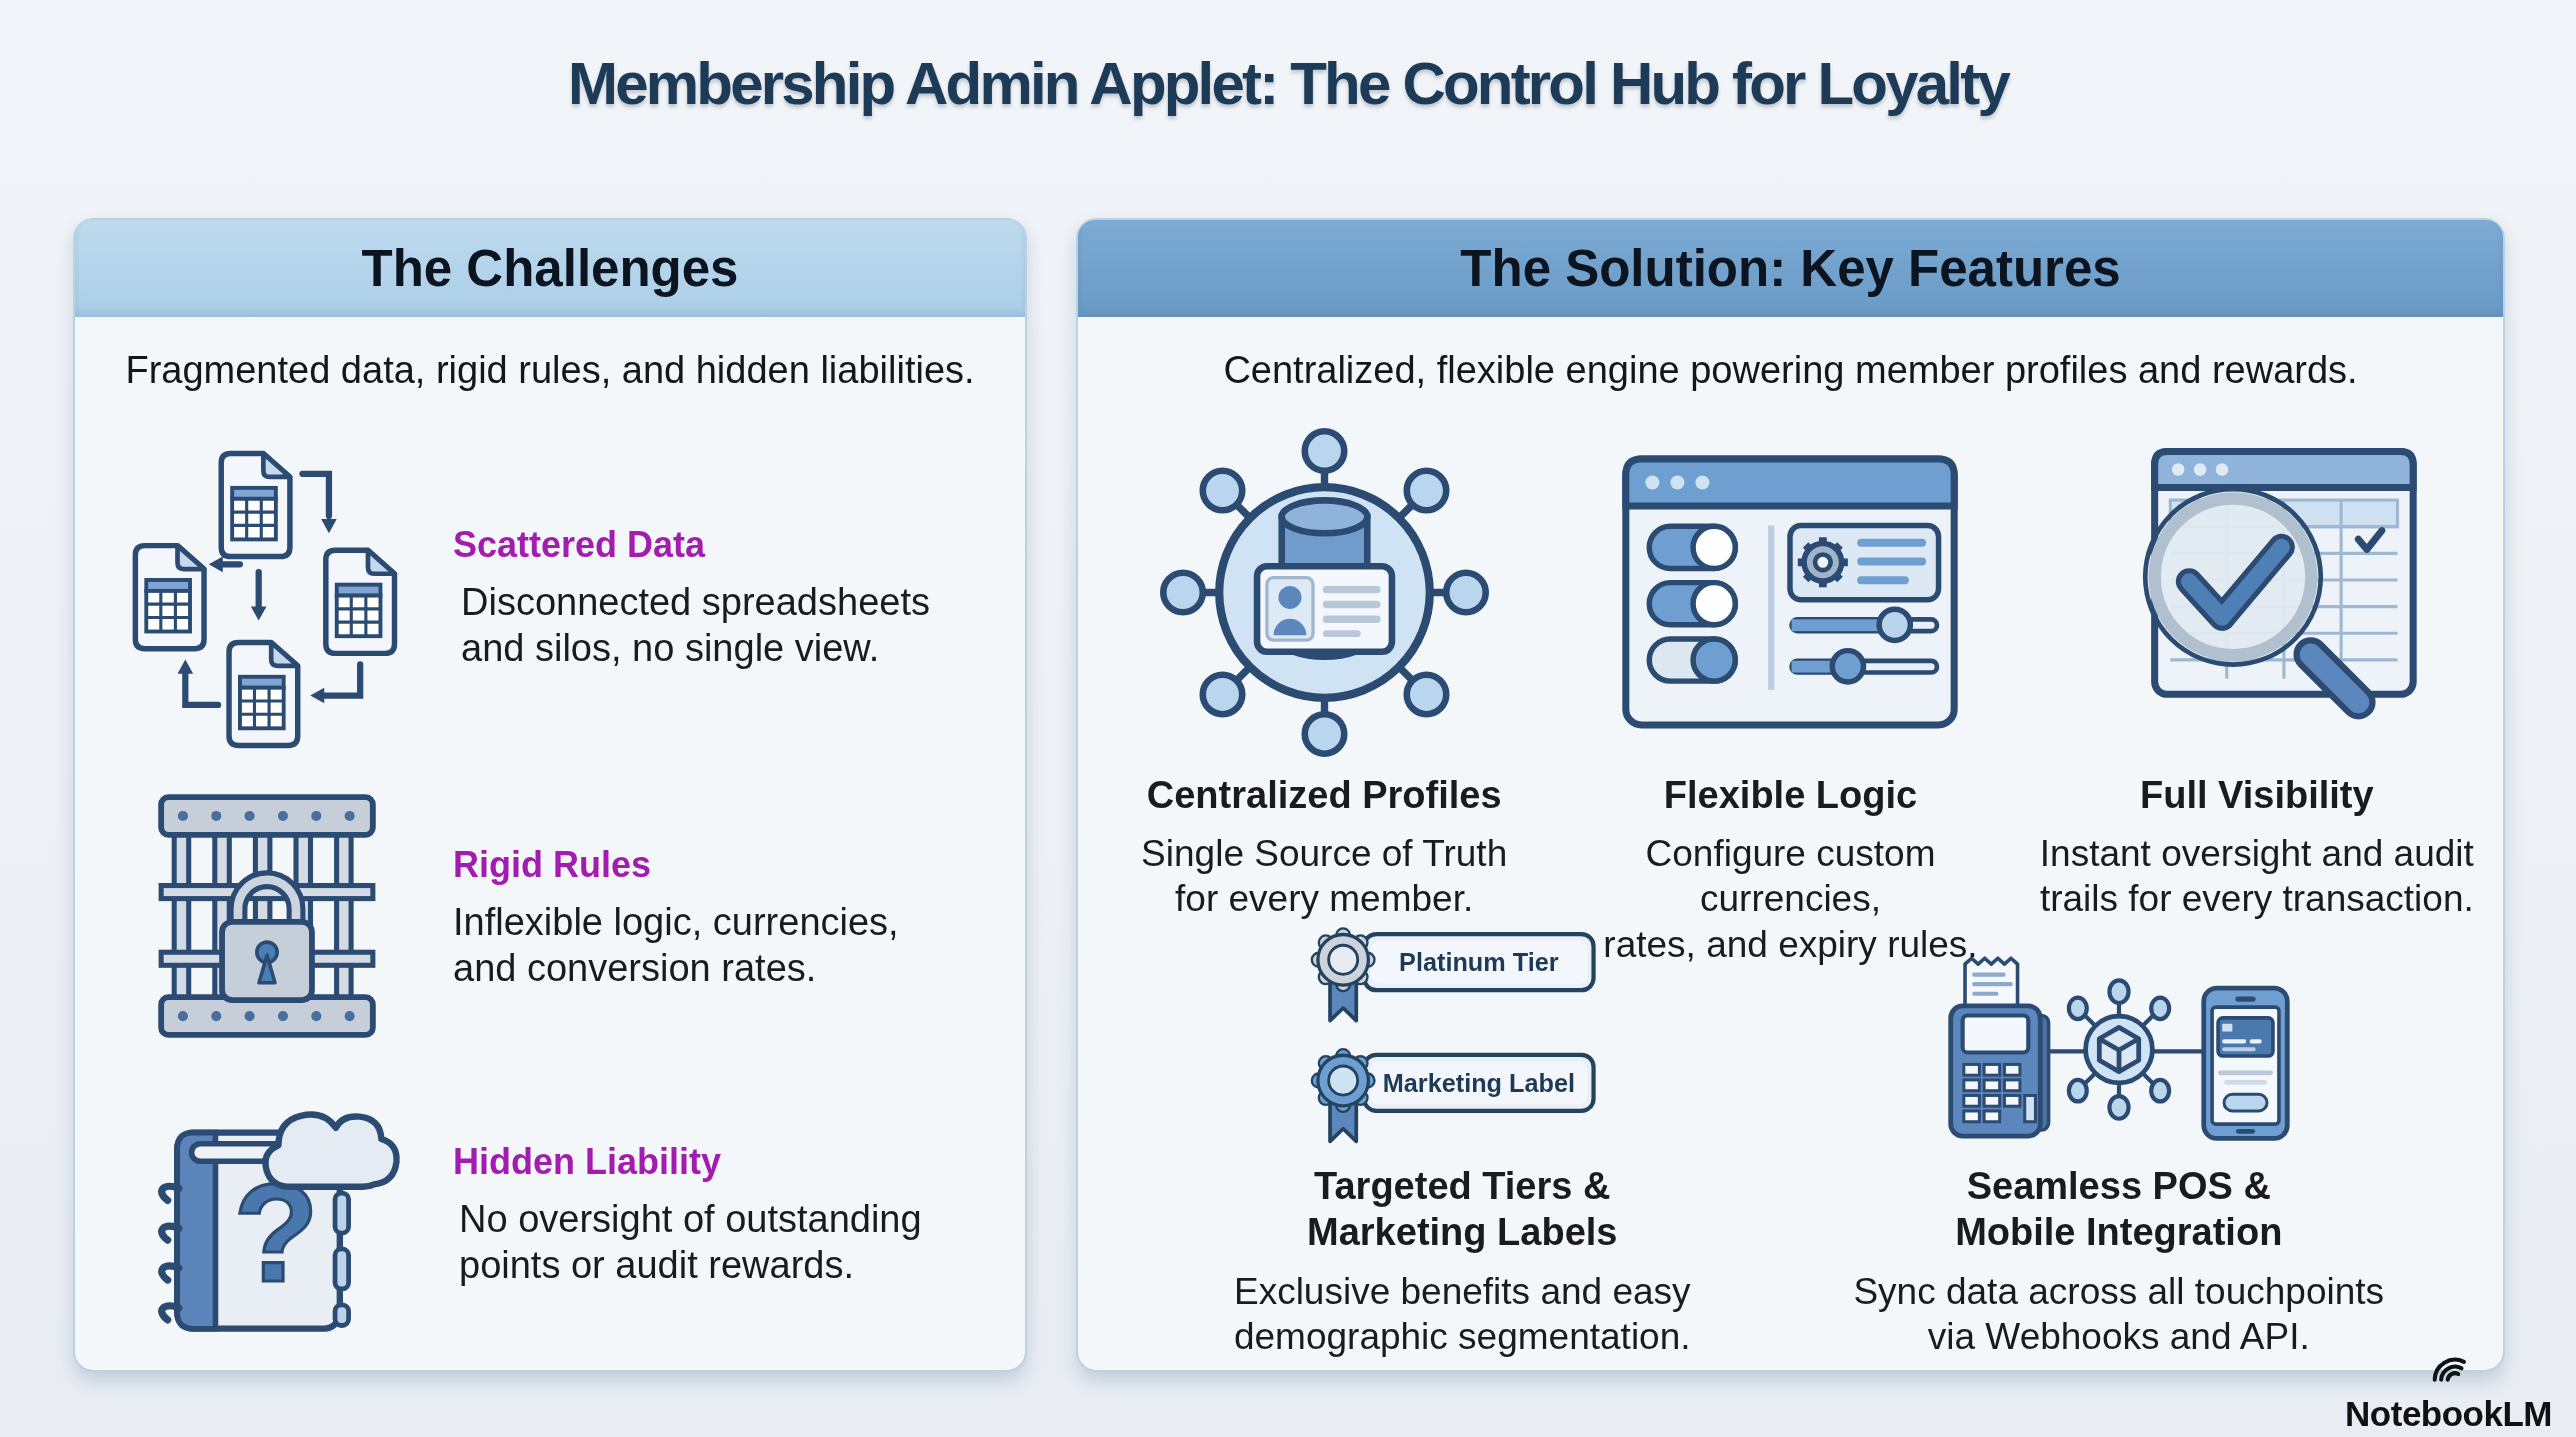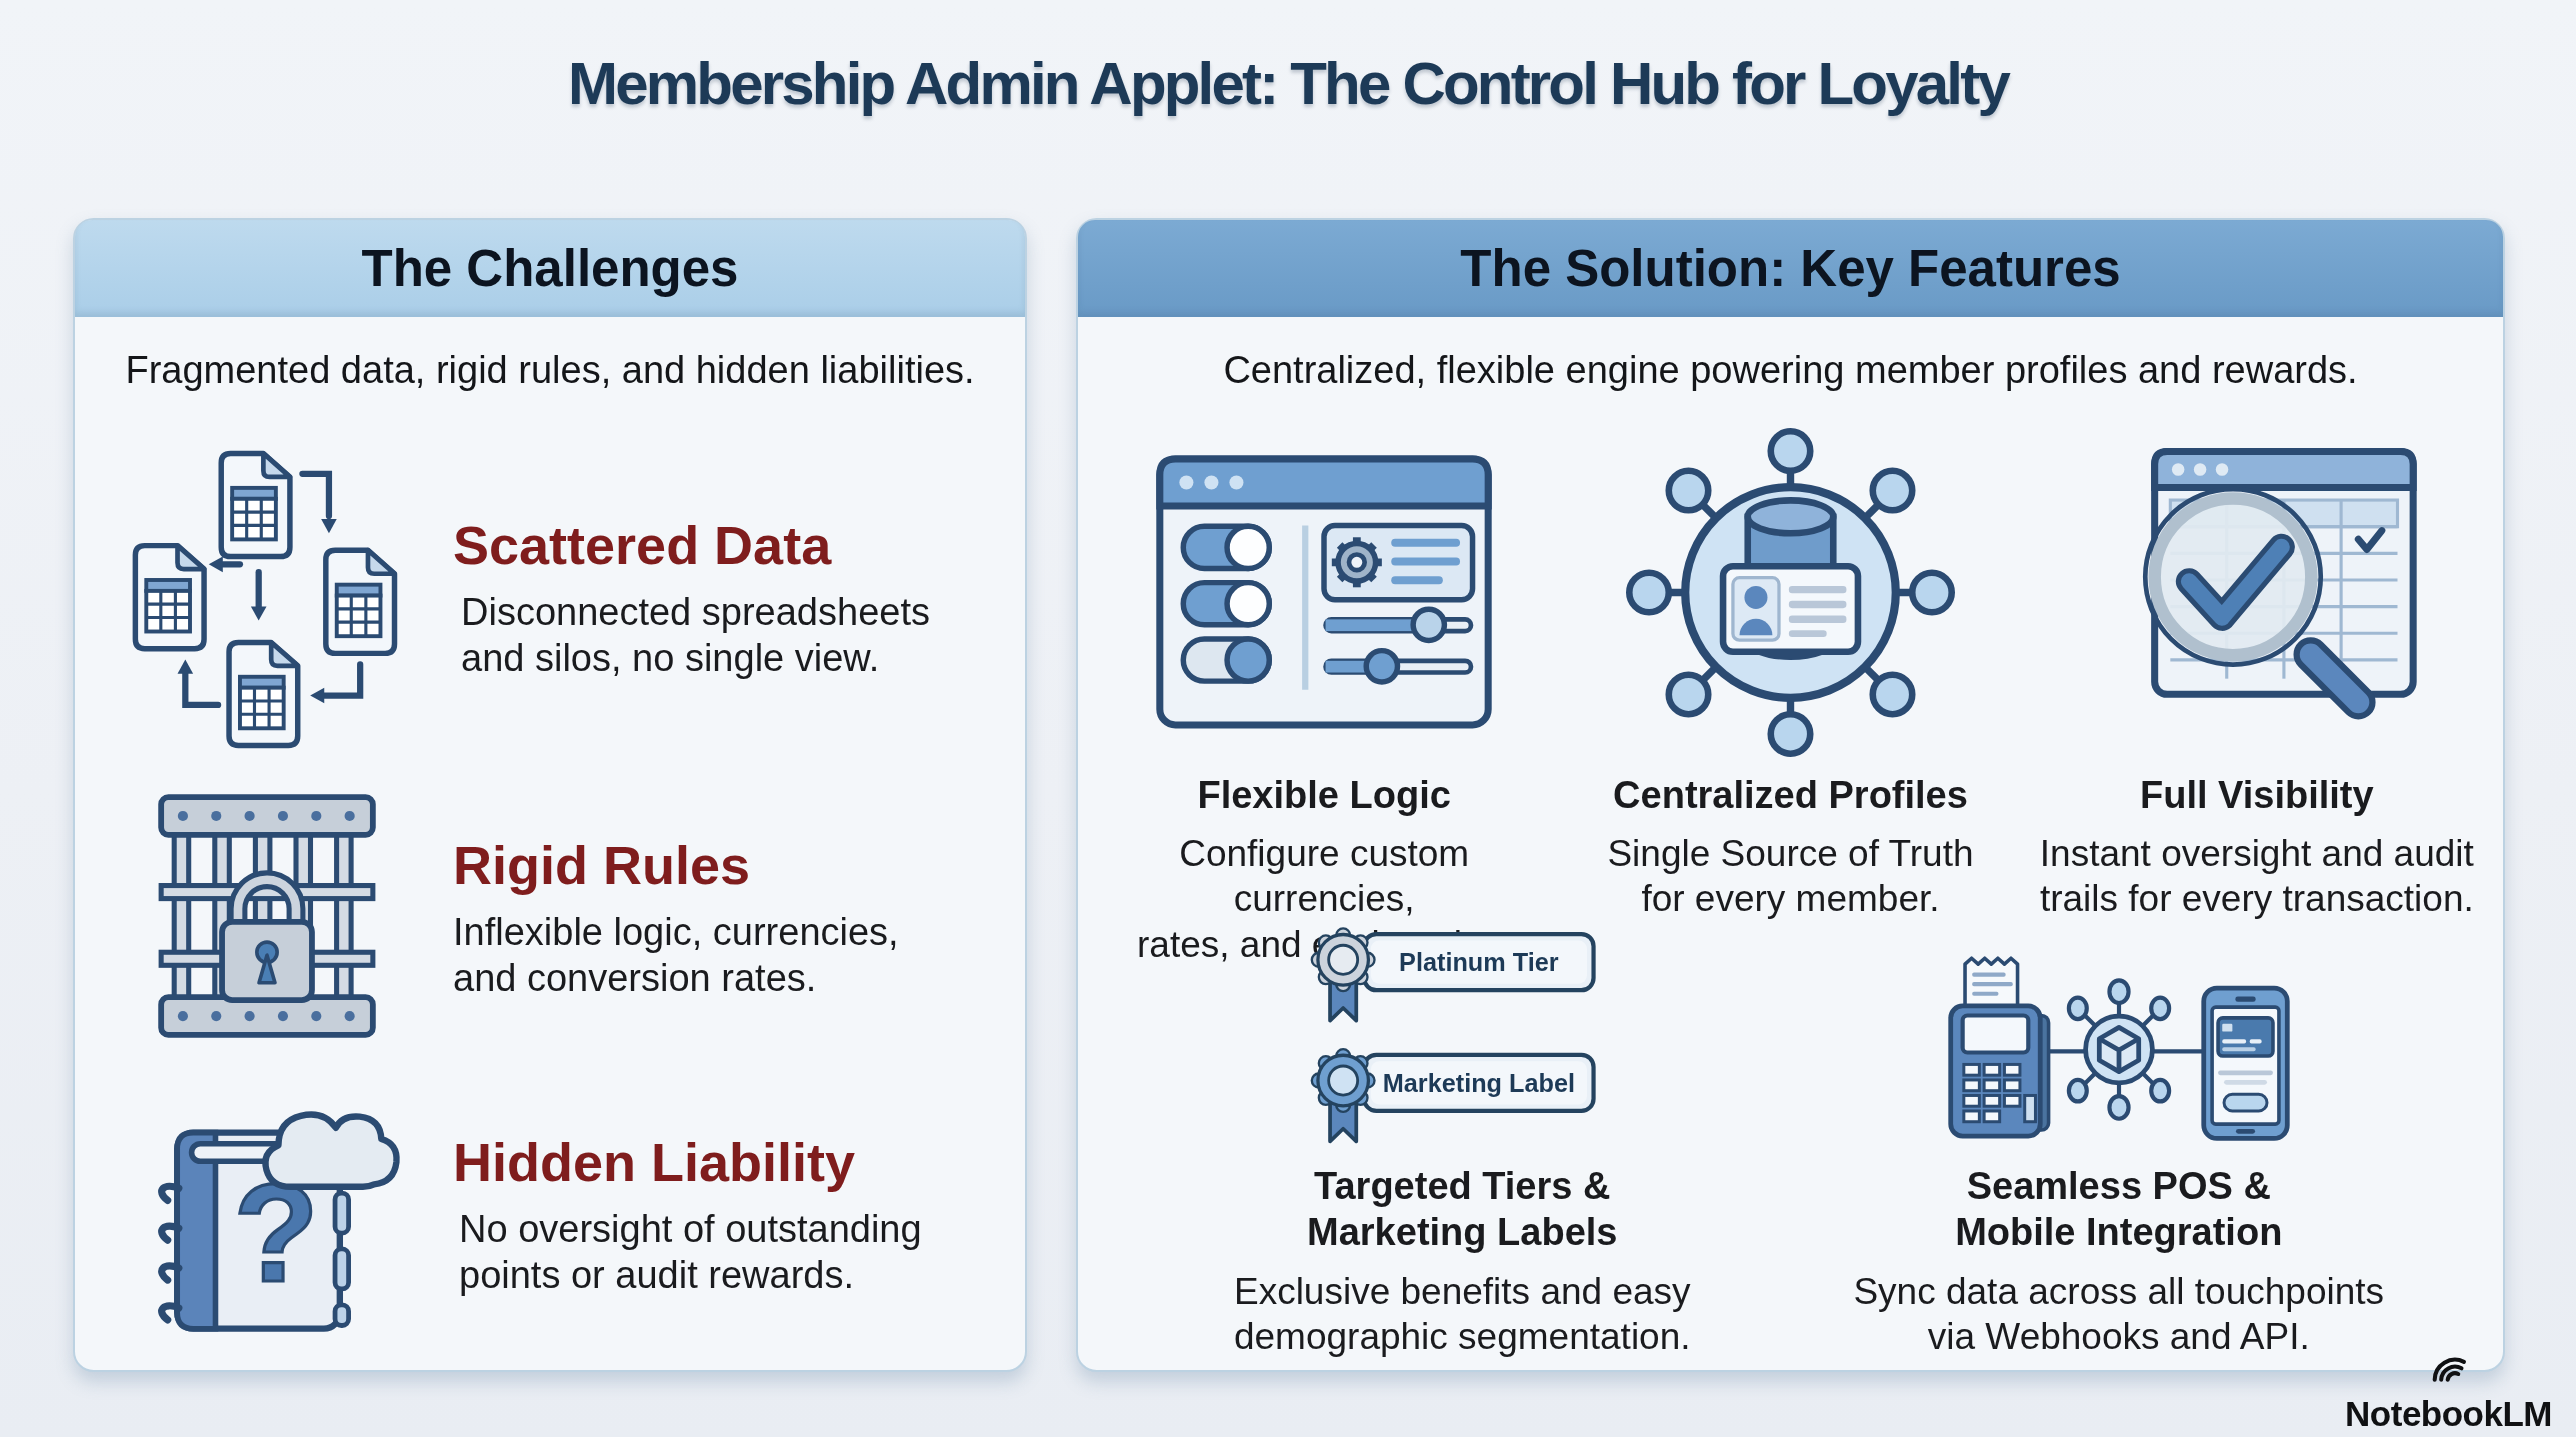--- a/index.html
+++ b/index.html
@@ -31,21 +31,21 @@
   .panel-right .panel-header{background:linear-gradient(#7caad3,#699ac6);}
   .panel-sub{
     position:absolute;top:129px;left:19px;right:19px;text-align:center;
     font-size:38px;color:#141619;
   }
   
   .challenge-row{position:absolute;left:37px;right:22.5px;height:309px;display:flex;align-items:center;}
   .row-0{top:225px;}.row-1{top:541px;}.row-2{top:841px;}
   .ch-icon{width:309px;display:flex;justify-content:center;align-items:center;flex:none;}
   .ch-text{margin-left:32px;}
-  .ch-title{margin:4px 0 13px;font-size:54px;font-weight:bold;color:#7f1d1d;}
+  .ch-title{margin:4px 0 13px;font-size:36px;font-weight:bold;color:#a21caf;}
   .line{display:block;font-size:38px;line-height:1.22;color:#1a1b1e;}
   
   .features-top{position:absolute;top:192px;left:13px;right:13px;display:flex;}
   .features-bottom{position:absolute;top:716px;left:56px;right:56px;display:flex;}
   .feature{flex:1;text-align:center;}
   .f-icon{height:360px;display:flex;align-items:center;justify-content:center;}
   .f-icon-b{height:227px;display:flex;align-items:flex-end;justify-content:center;padding-bottom:9.4px;box-sizing:border-box;}
   .f-title{font-size:45px;font-weight:bold;color:#101114;line-height:1.15;}
   .f-desc{margin-top:13px;}
   .f-desc .line{font-size:37px;}
@@ -180,20 +180,69 @@
   </section>
 
   <section class="panel panel-right">
     <div class="panel-header">The Solution: Key Features</div>
     <div class="panel-sub">Centralized, flexible engine powering member profiles and rewards.</div>
 
     <div class="features-top">
 
       <div class="feature">
         <div class="f-icon">
+          <svg width="329" height="329" viewBox="0 0 400 400">
+            <g stroke="#2b4b72" stroke-width="9">
+              <line x1="200" y1="200" x2="200" y2="30"></line>
+                <line x1="200" y1="200" x2="200" y2="370"></line>
+              <line x1="200" y1="200" x2="30" y2="200"></line>
+                <line x1="200" y1="200" x2="370" y2="200"></line>
+              <line x1="200" y1="200" x2="80" y2="80"></line>
+                <line x1="200" y1="200" x2="320" y2="80"></line>
+              <line x1="200" y1="200" x2="80" y2="320"></line>
+                <line x1="200" y1="200" x2="320" y2="320"></line>
+            </g>
+            <g fill="#b9d6ee" stroke="#2b4b72" stroke-width="8">
+              <circle cx="200" cy="28" r="24"></circle>
+                <circle cx="200" cy="372" r="24"></circle>
+              <circle cx="28" cy="200" r="24"></circle>
+                <circle cx="372" cy="200" r="24"></circle>
+              <circle cx="76" cy="76" r="24"></circle>
+                <circle cx="324" cy="76" r="24"></circle>
+              <circle cx="76" cy="324" r="24"></circle>
+                <circle cx="324" cy="324" r="24"></circle>
+            </g>
+            <circle cx="200" cy="200" r="128" fill="#cfe3f4" stroke="#2b4b72" stroke-width="10"></circle>
+            <rect x="148" y="108" width="104" height="150" fill="#6f9ccb" stroke="#2b4b72" stroke-width="8"></rect>
+            <ellipse cx="200" cy="258" rx="52" ry="20" fill="#5b87bd" stroke="#2b4b72" stroke-width="8"></ellipse>
+            <ellipse cx="200" cy="108" rx="52" ry="20" fill="#8fb3da" stroke="#2b4b72" stroke-width="8"></ellipse>
+            <rect x="118" y="168" width="164" height="104" rx="12" fill="#f4f8fc" stroke="#2b4b72" stroke-width="8"></rect>
+            <rect x="130" y="182" width="56" height="76" rx="8" fill="#dde9f5" stroke="#9fb6cf" stroke-width="4"></rect>
+            <circle cx="158" cy="206" r="14" fill="#5b87bd"></circle>
+            <path d="M138,252 a20,20 0 0 1 40,0 Z" fill="#5b87bd"></path>
+            <g fill="#b9c7d8">
+              <rect x="198" y="192" width="70" height="9" rx="4"></rect>
+              <rect x="198" y="210" width="70" height="9" rx="4"></rect>
+              <rect x="198" y="228" width="70" height="9" rx="4"></rect>
+              <rect x="198" y="246" width="46" height="8" rx="4"></rect>
+            </g>
+          </svg>
+        </div>
+        <div class="f-title">
+          <span class="line">Centralized Profiles</span>
+          <span class="line"></span>
+        </div>
+        <div class="f-desc">
+          <span class="line">Single Source of Truth</span>
+          <span class="line">for every member.</span>
+        </div>
+      </div>
+
+      <div class="feature">
+        <div class="f-icon">
           <svg width="344" height="282" viewBox="0 0 440 360">
             <rect x="10" y="10" width="420" height="340" rx="20" fill="#eef3f9" stroke="#2b4b72" stroke-width="9"></rect>
             <path d="M10,30 Q10,10 30,10 H410 Q430,10 430,30 V70 H10 Z" fill="#6f9fd0" stroke="#2b4b72" stroke-width="9"></path>
             <circle cx="44" cy="40" r="9" fill="#cfe2f3"></circle>
               <circle cx="76" cy="40" r="9" fill="#cfe2f3"></circle>
               <circle cx="108" cy="40" r="9" fill="#cfe2f3"></circle>
             <rect x="40" y="96" width="110" height="54" rx="27" fill="#6f9fd0" stroke="#2b4b72" stroke-width="7"></rect>
             <circle cx="123" cy="123" r="27" fill="#fdfeff" stroke="#2b4b72" stroke-width="7"></circle>
             <rect x="40" y="168" width="110" height="54" rx="27" fill="#6f9fd0" stroke="#2b4b72" stroke-width="7"></rect>
             <circle cx="123" cy="195" r="27" fill="#fdfeff" stroke="#2b4b72" stroke-width="7"></circle>
@@ -222,69 +271,20 @@
             <circle cx="294" cy="275" r="20" fill="#6f9fd0" stroke="#2b4b72" stroke-width="7"></circle>
           </svg>
         </div>
         <div class="f-title">
           <span class="line">Flexible Logic</span>
           <span class="line"></span>
         </div>
         <div class="f-desc">
           <span class="line">Configure custom currencies,</span>
           <span class="line">rates, and expiry rules.</span>
-        </div>
-      </div>
-
-      <div class="feature">
-        <div class="f-icon">
-          <svg width="329" height="329" viewBox="0 0 400 400">
-            <g stroke="#2b4b72" stroke-width="9">
-              <line x1="200" y1="200" x2="200" y2="30"></line>
-                <line x1="200" y1="200" x2="200" y2="370"></line>
-              <line x1="200" y1="200" x2="30" y2="200"></line>
-                <line x1="200" y1="200" x2="370" y2="200"></line>
-              <line x1="200" y1="200" x2="80" y2="80"></line>
-                <line x1="200" y1="200" x2="320" y2="80"></line>
-              <line x1="200" y1="200" x2="80" y2="320"></line>
-                <line x1="200" y1="200" x2="320" y2="320"></line>
-            </g>
-            <g fill="#b9d6ee" stroke="#2b4b72" stroke-width="8">
-              <circle cx="200" cy="28" r="24"></circle>
-                <circle cx="200" cy="372" r="24"></circle>
-              <circle cx="28" cy="200" r="24"></circle>
-                <circle cx="372" cy="200" r="24"></circle>
-              <circle cx="76" cy="76" r="24"></circle>
-                <circle cx="324" cy="76" r="24"></circle>
-              <circle cx="76" cy="324" r="24"></circle>
-                <circle cx="324" cy="324" r="24"></circle>
-            </g>
-            <circle cx="200" cy="200" r="128" fill="#cfe3f4" stroke="#2b4b72" stroke-width="10"></circle>
-            <rect x="148" y="108" width="104" height="150" fill="#6f9ccb" stroke="#2b4b72" stroke-width="8"></rect>
-            <ellipse cx="200" cy="258" rx="52" ry="20" fill="#5b87bd" stroke="#2b4b72" stroke-width="8"></ellipse>
-            <ellipse cx="200" cy="108" rx="52" ry="20" fill="#8fb3da" stroke="#2b4b72" stroke-width="8"></ellipse>
-            <rect x="118" y="168" width="164" height="104" rx="12" fill="#f4f8fc" stroke="#2b4b72" stroke-width="8"></rect>
-            <rect x="130" y="182" width="56" height="76" rx="8" fill="#dde9f5" stroke="#9fb6cf" stroke-width="4"></rect>
-            <circle cx="158" cy="206" r="14" fill="#5b87bd"></circle>
-            <path d="M138,252 a20,20 0 0 1 40,0 Z" fill="#5b87bd"></path>
-            <g fill="#b9c7d8">
-              <rect x="198" y="192" width="70" height="9" rx="4"></rect>
-              <rect x="198" y="210" width="70" height="9" rx="4"></rect>
-              <rect x="198" y="228" width="70" height="9" rx="4"></rect>
-              <rect x="198" y="246" width="46" height="8" rx="4"></rect>
-            </g>
-          </svg>
-        </div>
-        <div class="f-title">
-          <span class="line">Centralized Profiles</span>
-          <span class="line"></span>
-        </div>
-        <div class="f-desc">
-          <span class="line">Single Source of Truth</span>
-          <span class="line">for every member.</span>
         </div>
       </div>
 
       <div class="feature">
         <div class="f-icon">
           <svg width="329" height="299" viewBox="0 0 420 380">
             <rect x="80" y="10" width="330" height="310" rx="16" fill="#eef3f9" stroke="#2b4b72" stroke-width="9"></rect>
             <path d="M80,26 Q80,10 96,10 H394 Q410,10 410,26 V56 H80 Z" fill="#8fb3da" stroke="#2b4b72" stroke-width="9"></path>
             <circle cx="110" cy="33" r="8" fill="#dfeaf4"></circle>
               <circle cx="138" cy="33" r="8" fill="#dfeaf4"></circle>

